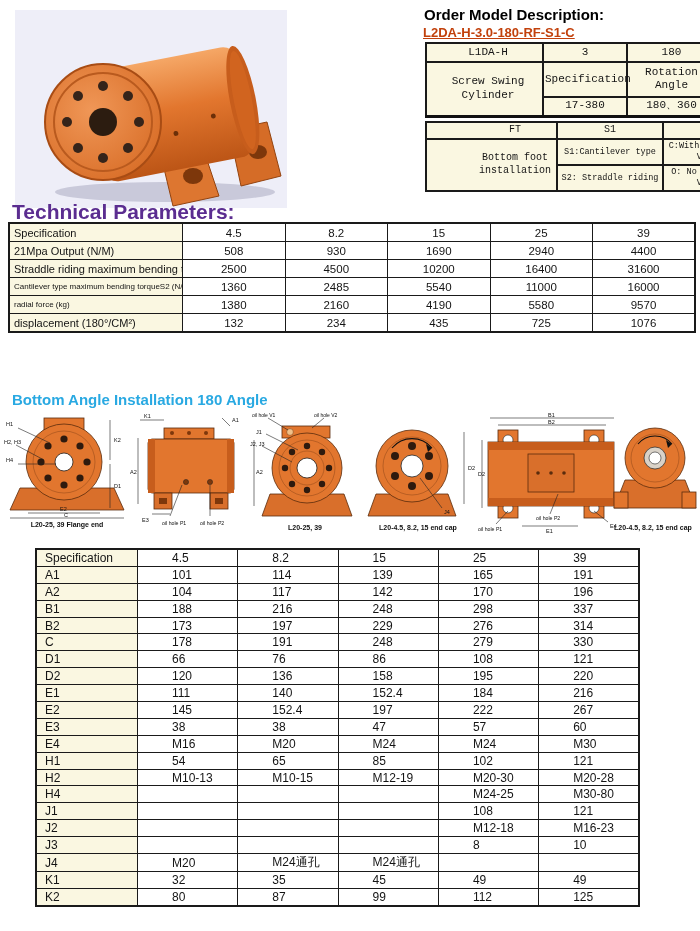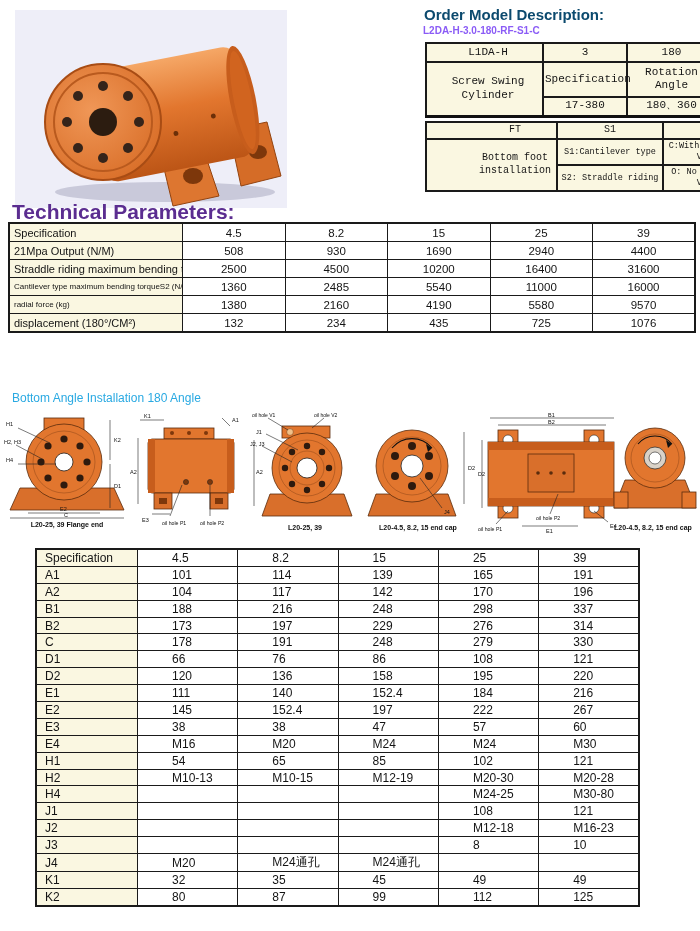--- a/index.html
+++ b/index.html
@@ -1,24 +1,24 @@
 <!DOCTYPE html>
 <html><head>
 <meta charset="utf-8">
 <style>
   html,body{margin:0;padding:0;background:#fff;}
   .page{position:relative;width:700px;height:931px;background:#ffffff;overflow:hidden;
         font-family:"Liberation Sans",sans-serif;color:#141414;}
   .abs{position:absolute;}
 
   
-  .order-title{left:424px;top:6px;font-size:15px;font-weight:bold;color:#0c4a6e;}
-  .order-code{left:423px;top:25px;font-size:10px;font-weight:bold;color:#8b5cf6;}
+  .order-title{left:424px;top:6px;font-size:15px;font-weight:bold;color:#000000;}
+  .order-code{left:423px;top:25px;font-size:13px;font-weight:bold;color:#c2410c;text-decoration:underline;}
   .tech-title{left:12px;top:200px;font-size:21px;font-weight:bold;color:#5b2d90;}
-  .diag-title{left:12px;top:391px;font-size:12px;font-weight:normal;color:#29a9e2;}
+  .diag-title{left:12px;top:391px;font-size:15px;font-weight:bold;color:#29a9e2;}
 
   
   .order-table{border-collapse:collapse;table-layout:fixed;background:#faf7e1;
                font-family:"Liberation Mono",monospace;}
   .order-table td{border:2px solid #1a1a1a;text-align:center;vertical-align:middle;
                   white-space:pre-line;line-height:1.25;}
   .ot-upper{left:425px;top:42px;width:271px;height:76px;font-size:11px;}
   .ot-upper{border-bottom:3px solid #111;}
   .ot-lower{left:425px;top:121px;width:271px;height:71px;font-size:10px;}
   .ot-lower .small{font-size:8.5px;}

